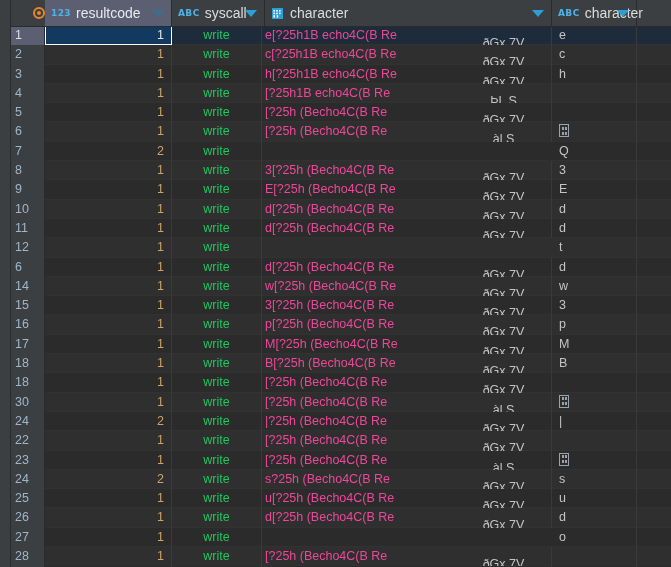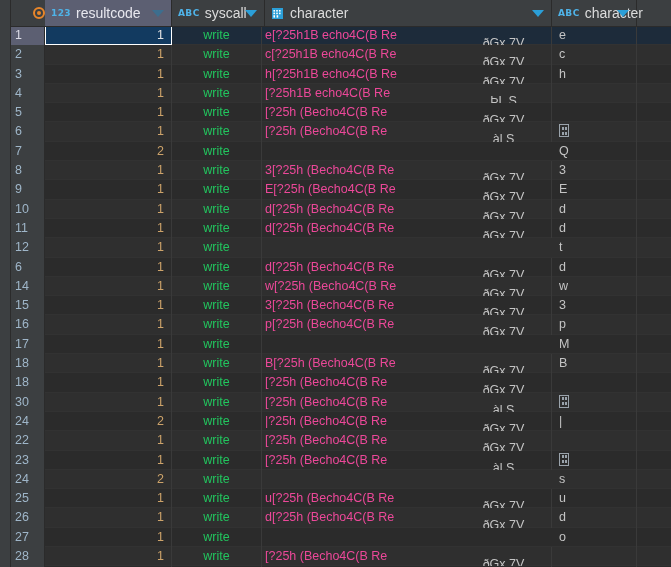--- a/index.html
+++ b/index.html
@@ -350,20 +350,21 @@
         <div class="cell c-result">1</div>
         <div class="cell c-syscall">write</div>
         <div class="cell c-args"><span class="a1">p[?25h (Becho4C(B Re</span><span class="a2">ðGx 7V</span></div>
         <div class="cell c-char">p</div>
         <div class="cell c-tail"></div>
       </div>
       <div class="row odd">
         <div class="cell c-rownum">17</div>
         <div class="cell c-result">1</div>
         <div class="cell c-syscall">write</div>
+        <div class="cell c-args"><span class="a1">M[?25h (Becho4C(B Re</span><span class="a2">ðGx 7V</span></div>
         <div class="cell c-char">M</div>
         <div class="cell c-tail"></div>
       </div>
       <div class="row even">
         <div class="cell c-rownum">18</div>
         <div class="cell c-result">1</div>
         <div class="cell c-syscall">write</div>
         <div class="cell c-args"><span class="a1">B[?25h (Becho4C(B Re</span><span class="a2">ðGx 7V</span></div>
         <div class="cell c-char">B</div>
         <div class="cell c-tail"></div>
@@ -405,20 +406,21 @@
         <div class="cell c-result">1</div>
         <div class="cell c-syscall">write</div>
         <div class="cell c-args"><span class="a1">[?25h (Becho4C(B Re</span><span class="a2">àl S</span></div>
         <div class="cell c-char"><span class="tofu"><b class="p1"></b><b class="p2"></b><b class="p3"></b><b class="p4"></b></span></div>
         <div class="cell c-tail"></div>
       </div>
       <div class="row even">
         <div class="cell c-rownum">24</div>
         <div class="cell c-result">2</div>
         <div class="cell c-syscall">write</div>
+        <div class="cell c-args"><span class="a1">s?25h (Becho4C(B Re</span><span class="a2">ðGx 7V</span></div>
         <div class="cell c-char">s</div>
         <div class="cell c-tail"></div>
       </div>
       <div class="row odd">
         <div class="cell c-rownum">25</div>
         <div class="cell c-result">1</div>
         <div class="cell c-syscall">write</div>
         <div class="cell c-args"><span class="a1">u[?25h (Becho4C(B Re</span><span class="a2">ðGx 7V</span></div>
         <div class="cell c-char">u</div>
         <div class="cell c-tail"></div>

